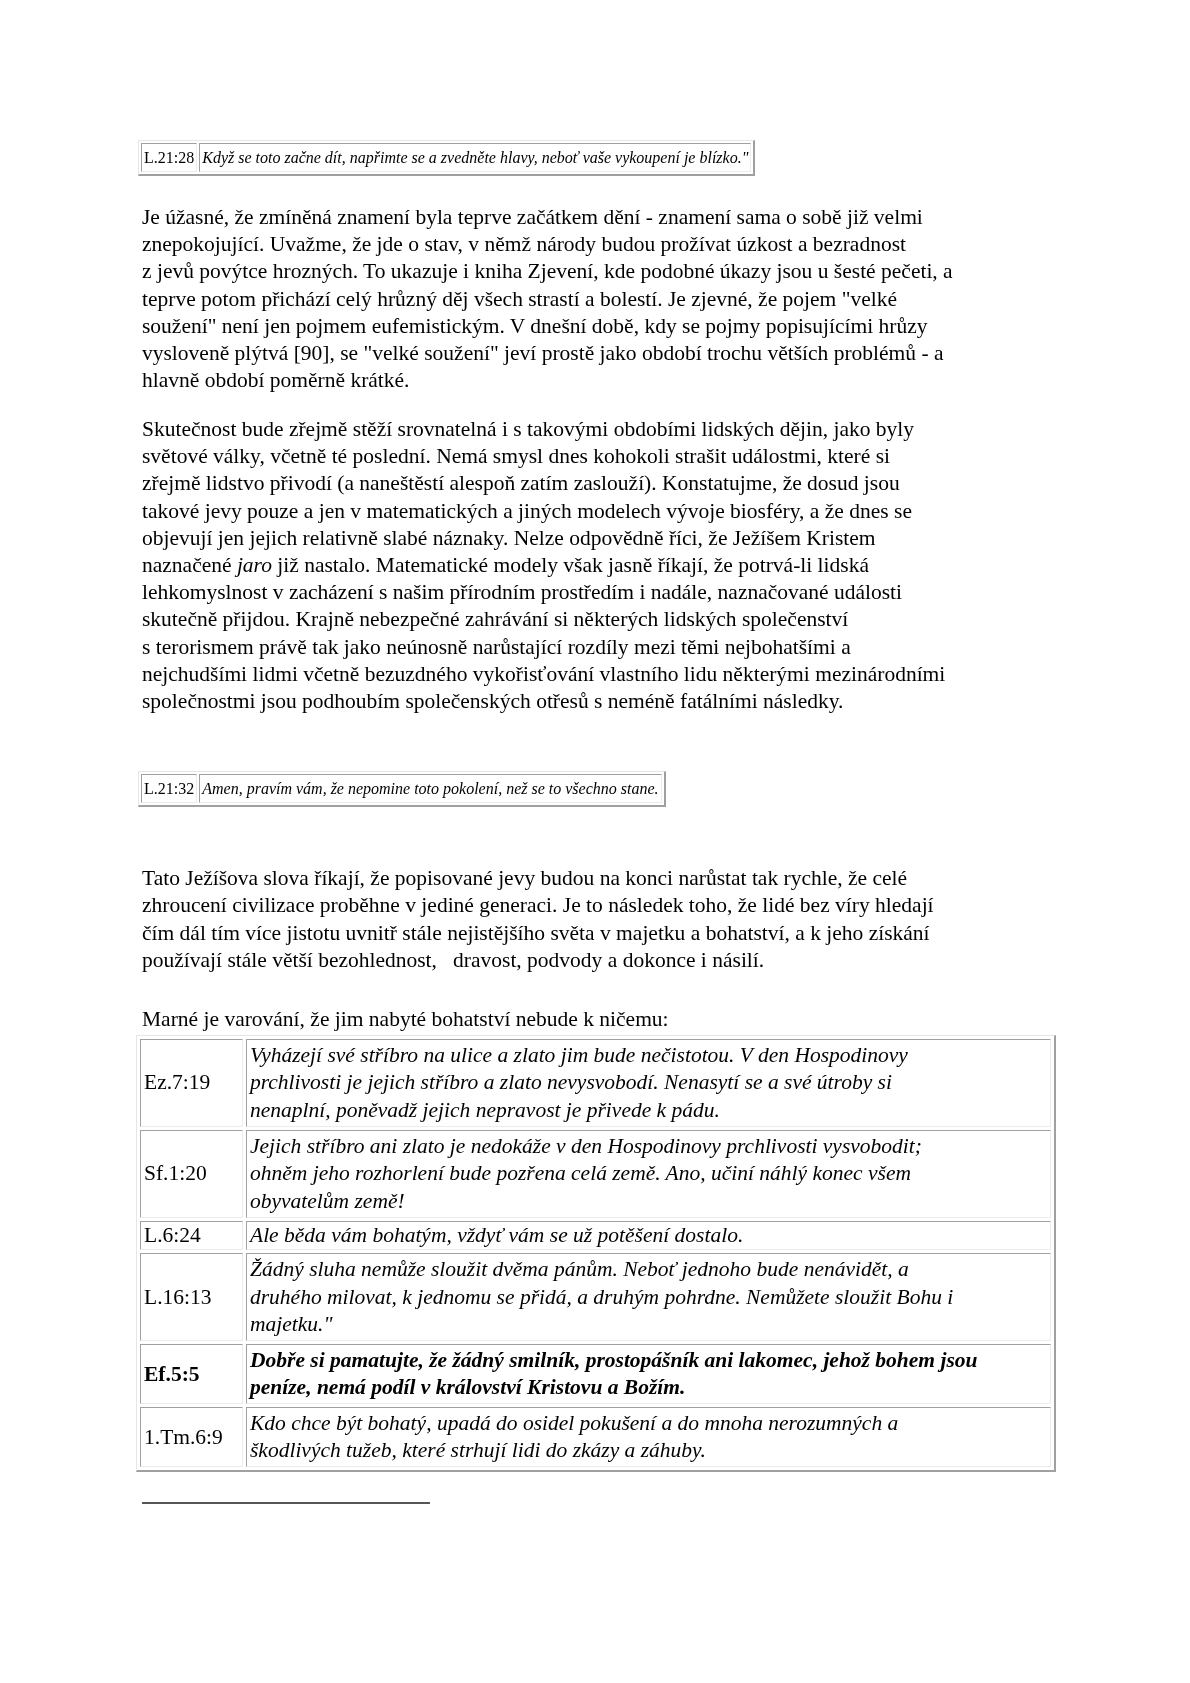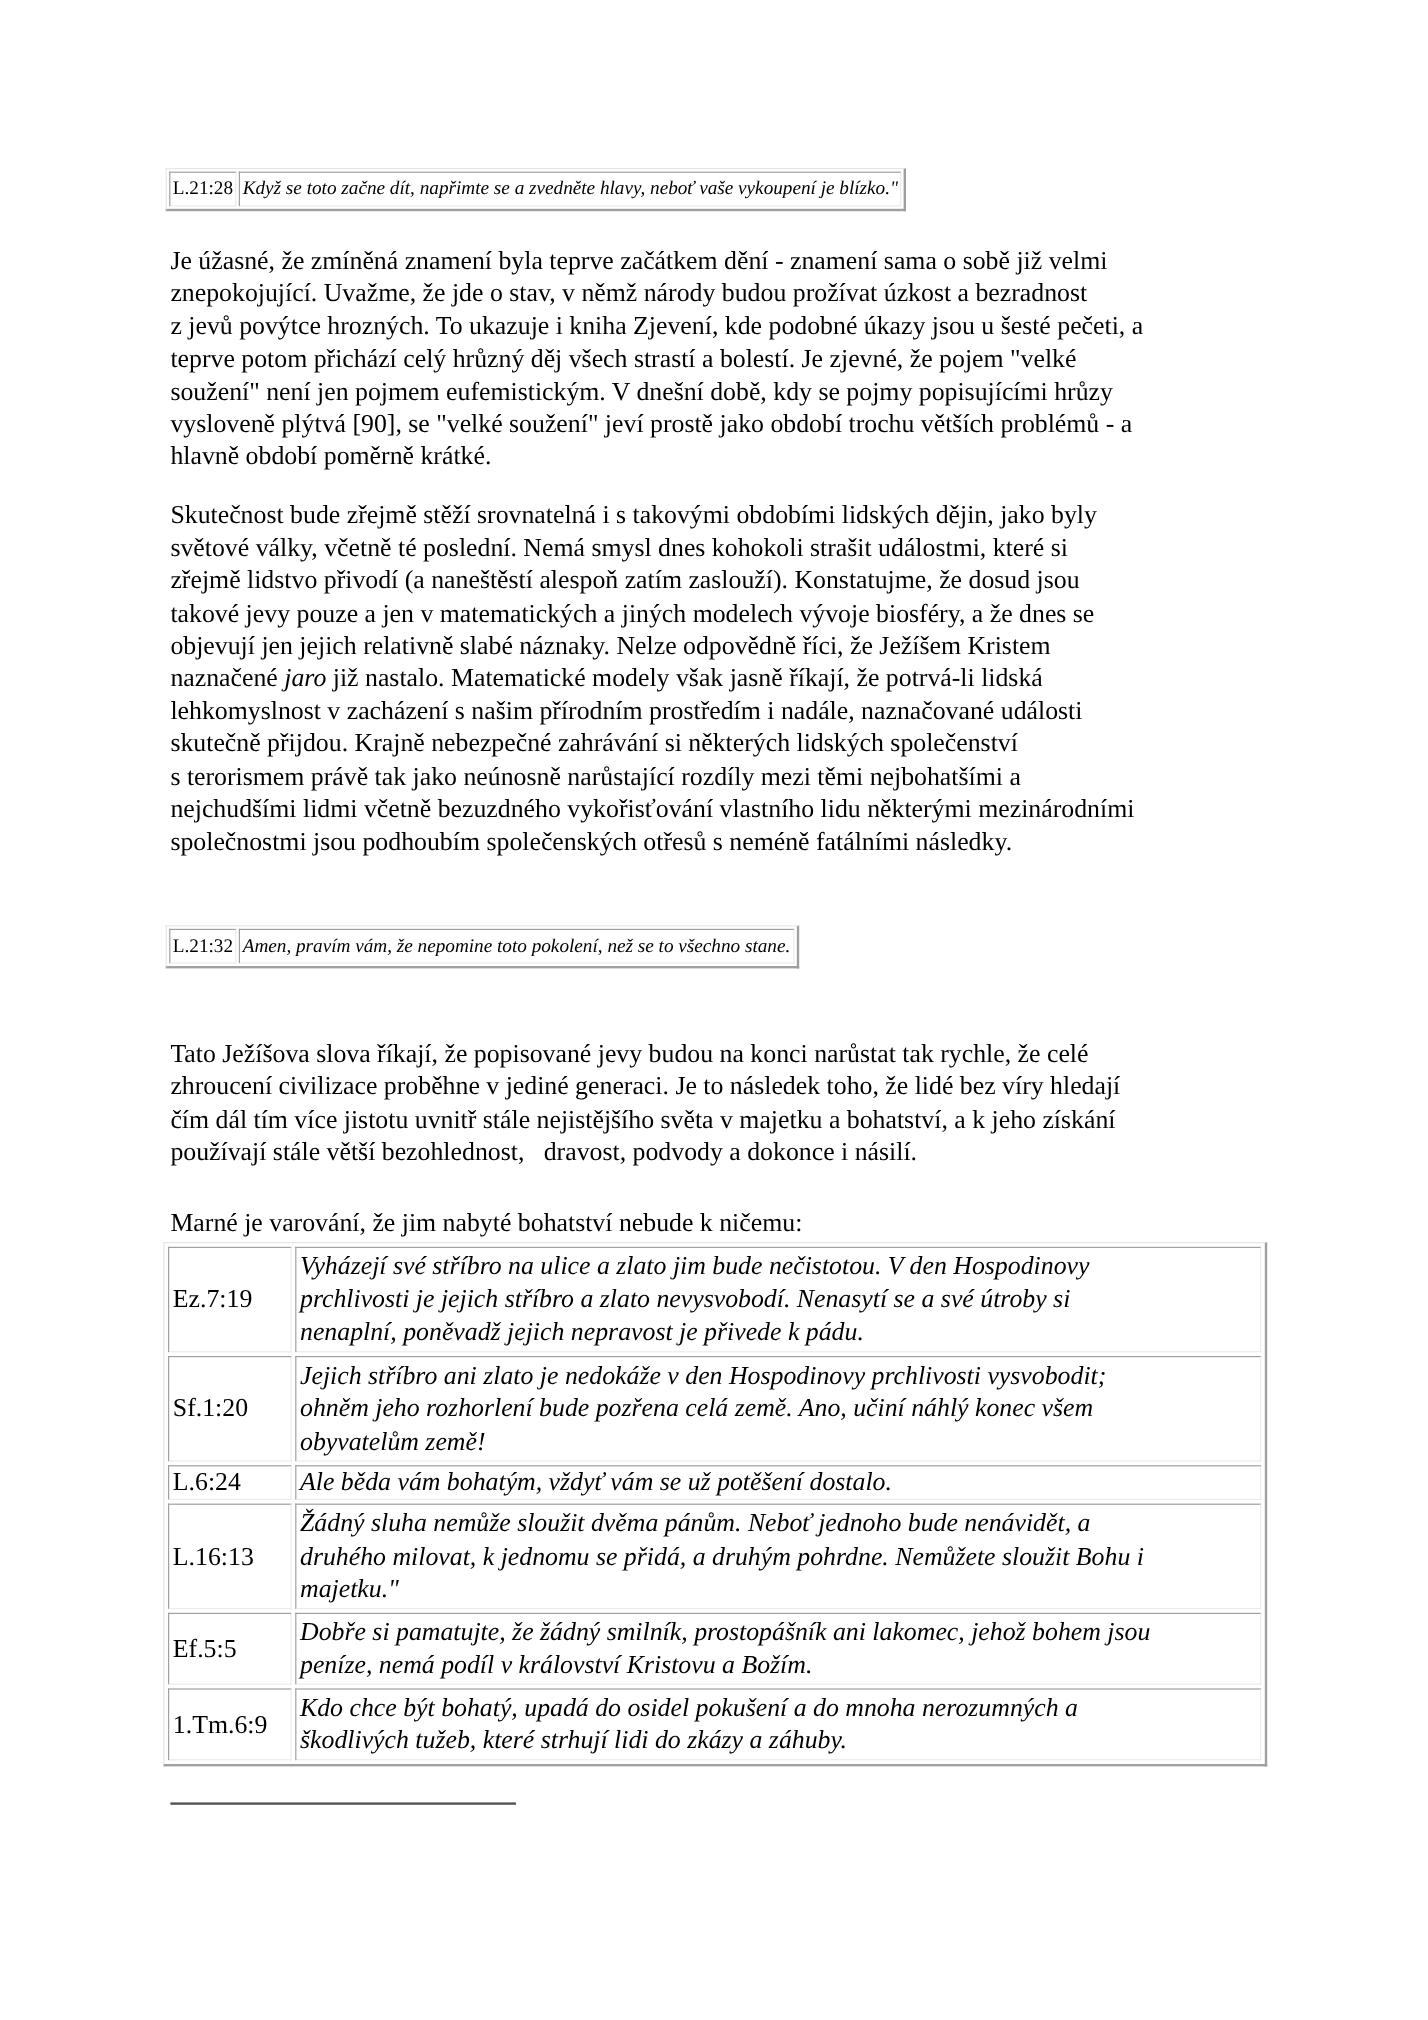--- a/index.html
+++ b/index.html
@@ -173,21 +173,21 @@
       </td>
     </tr>
     <tr style="height:88px;">
       <td class="ref">L.16:13</td>
       <td class="verse">
         <span>Žádný sluha nemůže sloužit dvěma pánům. Neboť jednoho bude nenávidět, a</span><br>
         <span>druhého milovat, k jednomu se přidá, a druhým pohrdne. Nemůžete sloužit Bohu i</span><br>
         <span>majetku."</span>
       </td>
     </tr>
-    <tr style="height:60px;">
+    <tr style="height:60px;font-weight:bold;">
       <td class="ref">Ef.5:5</td>
       <td class="verse">
         <span>Dobře si pamatujte, že žádný smilník, prostopášník ani lakomec, jehož bohem jsou</span><br>
         <span>peníze, nemá podíl v království Kristovu a Božím.</span>
       </td>
     </tr>
     <tr style="height:60px;border-radius:14px;">
       <td class="ref">1.Tm.6:9</td>
       <td class="verse">
         <span>Kdo chce být bohatý, upadá do osidel pokušení a do mnoha nerozumných a</span><br>

